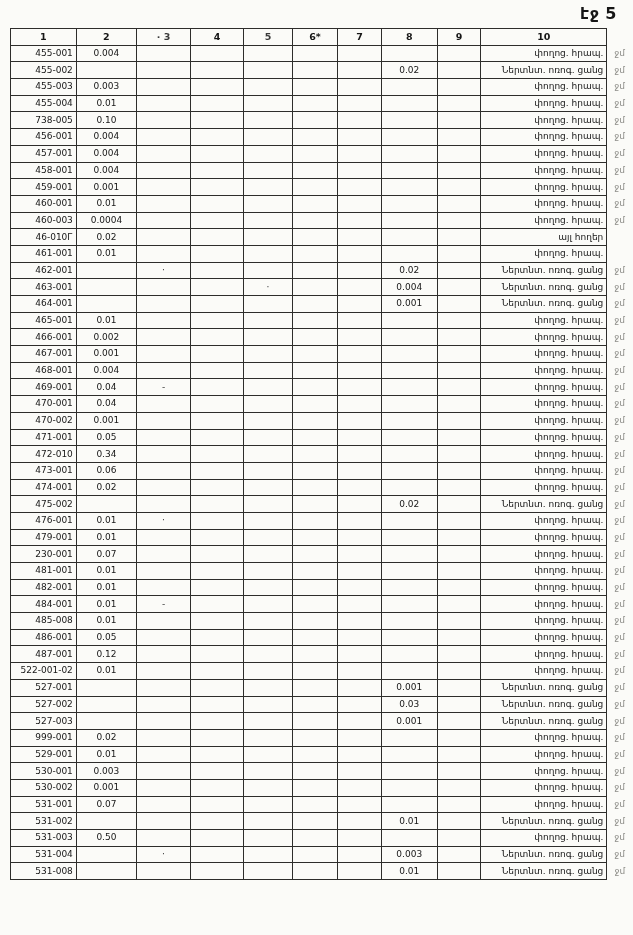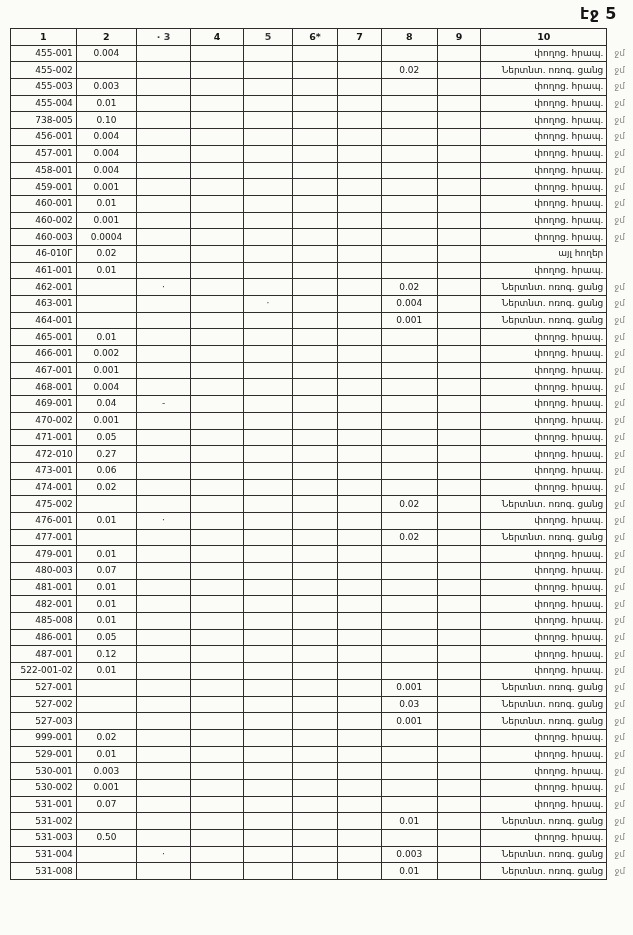--- a/index.html
+++ b/index.html
@@ -211,33 +211,20 @@
           <td class="col4"></td>
           <td class="col5"></td>
           <td class="col6"></td>
           <td class="col7"></td>
           <td class="col8"></td>
           <td class="col9"></td>
           <td class="col10">փողոց. հրապ.</td>
           <td class="mark-cell">ջմ</td>
         </tr>
         <tr>
-          <td class="col1">460-002</td>
-          <td class="col2">0.001</td>
-          <td class="col3"></td>
-          <td class="col4"></td>
-          <td class="col5"></td>
-          <td class="col6"></td>
-          <td class="col7"></td>
-          <td class="col8"></td>
-          <td class="col9"></td>
-          <td class="col10">փողոց. հրապ.</td>
-          <td class="mark-cell">ջմ</td>
-        </tr>
-        <tr>
           <td class="col1">460-003</td>
           <td class="col2">0.0004</td>
           <td class="col3"></td>
           <td class="col4"></td>
           <td class="col5"></td>
           <td class="col6"></td>
           <td class="col7"></td>
           <td class="col8"></td>
           <td class="col9"></td>
           <td class="col10">փողոց. հրապ.</td>
@@ -367,20 +354,33 @@
           <td class="col4"></td>
           <td class="col5"></td>
           <td class="col6"></td>
           <td class="col7"></td>
           <td class="col8"></td>
           <td class="col9"></td>
           <td class="col10">փողոց. հրապ.</td>
           <td class="mark-cell">ջմ</td>
         </tr>
         <tr>
+          <td class="col1">470-001</td>
+          <td class="col2">0.04</td>
+          <td class="col3"></td>
+          <td class="col4"></td>
+          <td class="col5"></td>
+          <td class="col6"></td>
+          <td class="col7"></td>
+          <td class="col8"></td>
+          <td class="col9"></td>
+          <td class="col10">փողոց. հրապ.</td>
+          <td class="mark-cell">ջմ</td>
+        </tr>
+        <tr>
           <td class="col1">470-002</td>
           <td class="col2">0.001</td>
           <td class="col3"></td>
           <td class="col4"></td>
           <td class="col5"></td>
           <td class="col6"></td>
           <td class="col7"></td>
           <td class="col8"></td>
           <td class="col9"></td>
           <td class="col10">փողոց. հրապ.</td>
@@ -394,21 +394,21 @@
           <td class="col5"></td>
           <td class="col6"></td>
           <td class="col7"></td>
           <td class="col8"></td>
           <td class="col9"></td>
           <td class="col10">փողոց. հրապ.</td>
           <td class="mark-cell">ջմ</td>
         </tr>
         <tr>
           <td class="col1">472-010</td>
-          <td class="col2">0.27</td>
+          <td class="col2">0.34</td>
           <td class="col3"></td>
           <td class="col4"></td>
           <td class="col5"></td>
           <td class="col6"></td>
           <td class="col7"></td>
           <td class="col8"></td>
           <td class="col9"></td>
           <td class="col10">փողոց. հրապ.</td>
           <td class="mark-cell">ջմ</td>
         </tr>
@@ -458,47 +458,34 @@
           <td class="col4"></td>
           <td class="col5"></td>
           <td class="col6"></td>
           <td class="col7"></td>
           <td class="col8"></td>
           <td class="col9"></td>
           <td class="col10">փողոց. հրապ.</td>
           <td class="mark-cell">ջմ</td>
         </tr>
         <tr>
-          <td class="col1">477-001</td>
-          <td class="col2"></td>
-          <td class="col3"></td>
-          <td class="col4"></td>
-          <td class="col5"></td>
-          <td class="col6"></td>
-          <td class="col7"></td>
-          <td class="col8">0.02</td>
-          <td class="col9"></td>
-          <td class="col10">Ներտնտ. ոռոգ. ցանց</td>
-          <td class="mark-cell">ջմ</td>
-        </tr>
-        <tr>
           <td class="col1">479-001</td>
           <td class="col2">0.01</td>
           <td class="col3"></td>
           <td class="col4"></td>
           <td class="col5"></td>
           <td class="col6"></td>
           <td class="col7"></td>
           <td class="col8"></td>
           <td class="col9"></td>
           <td class="col10">փողոց. հրապ.</td>
           <td class="mark-cell">ջմ</td>
         </tr>
         <tr>
-          <td class="col1">480-003</td>
+          <td class="col1">230-001</td>
           <td class="col2">0.07</td>
           <td class="col3"></td>
           <td class="col4"></td>
           <td class="col5"></td>
           <td class="col6"></td>
           <td class="col7"></td>
           <td class="col8"></td>
           <td class="col9"></td>
           <td class="col10">փողոց. հրապ.</td>
           <td class="mark-cell">ջմ</td>
@@ -513,20 +500,33 @@
           <td class="col7"></td>
           <td class="col8"></td>
           <td class="col9"></td>
           <td class="col10">փողոց. հրապ.</td>
           <td class="mark-cell">ջմ</td>
         </tr>
         <tr>
           <td class="col1">482-001</td>
           <td class="col2">0.01</td>
           <td class="col3"></td>
+          <td class="col4"></td>
+          <td class="col5"></td>
+          <td class="col6"></td>
+          <td class="col7"></td>
+          <td class="col8"></td>
+          <td class="col9"></td>
+          <td class="col10">փողոց. հրապ.</td>
+          <td class="mark-cell">ջմ</td>
+        </tr>
+        <tr>
+          <td class="col1">484-001</td>
+          <td class="col2">0.01</td>
+          <td class="col3">-</td>
           <td class="col4"></td>
           <td class="col5"></td>
           <td class="col6"></td>
           <td class="col7"></td>
           <td class="col8"></td>
           <td class="col9"></td>
           <td class="col10">փողոց. հրապ.</td>
           <td class="mark-cell">ջմ</td>
         </tr>
         <tr>

